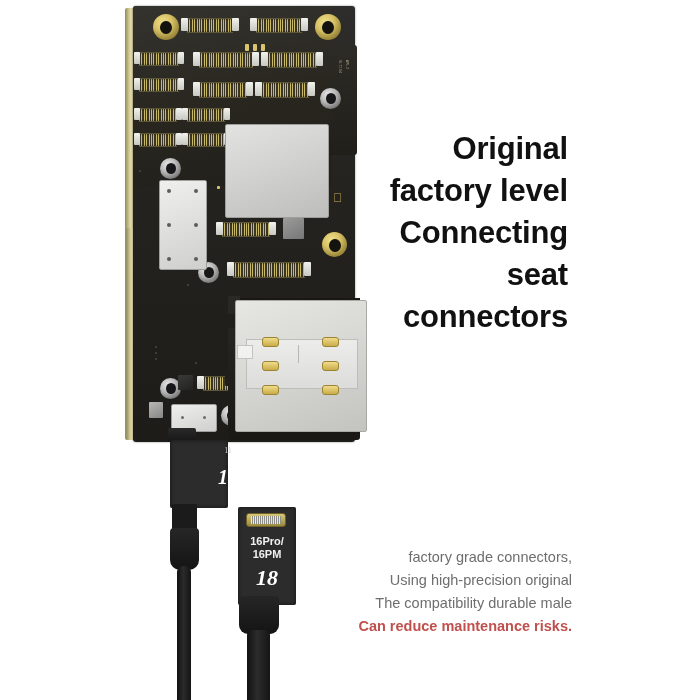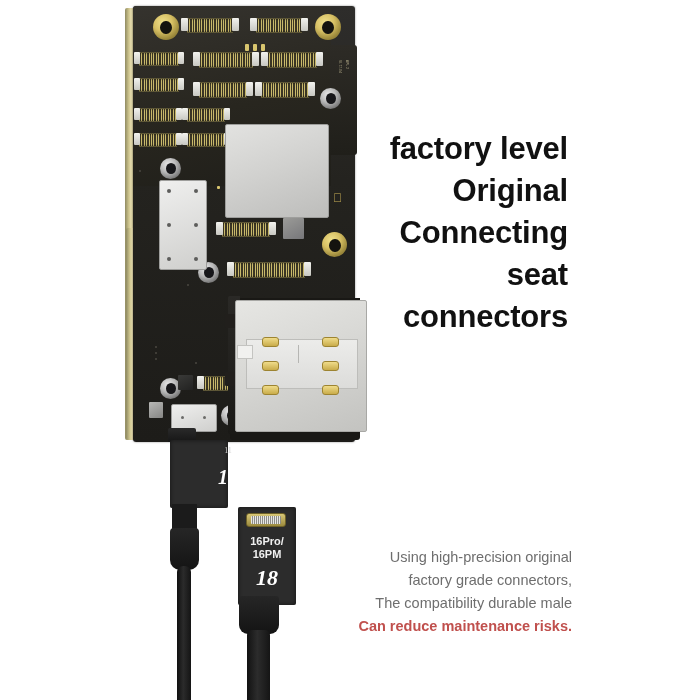--- a/index.html
+++ b/index.html
@@ -328,27 +328,27 @@
         <div class="core"></div>
       </div>
     <div class="model" style="top:28px;font-size:11px;">16Pro/</div>
     <div class="model" style="top:41px;font-size:11px;">16PM</div>
     <div class="mark" style="top:58px;font-size:22px;">18</div>
   </div>
   <div class="boot" style="left:239px;top:596px;width:40px;height:38px;border-radius:3px 3px 9px 9px;"></div>
   <div class="cable" style="left:247px;top:630px;width:23px;height:70px;border-radius:5px 5px 0 0;background:linear-gradient(90deg,#121212,#2c2c2c 45%,#151515);"></div>
 
   <div class="headline">
+    <div>Original</div>
     <div>factory level</div>
-    <div>Original</div>
     <div>Connecting</div>
     <div>seat</div>
     <div>connectors</div>
   </div>
 
   <div class="paragraph">
+    <div>factory grade connectors,</div>
     <div>Using high-precision original</div>
-    <div>factory grade connectors,</div>
     <div>The compatibility durable male</div>
     <div class="hl">Can reduce maintenance risks.</div>
   </div>
 
 </div>
 
 </body></html>

